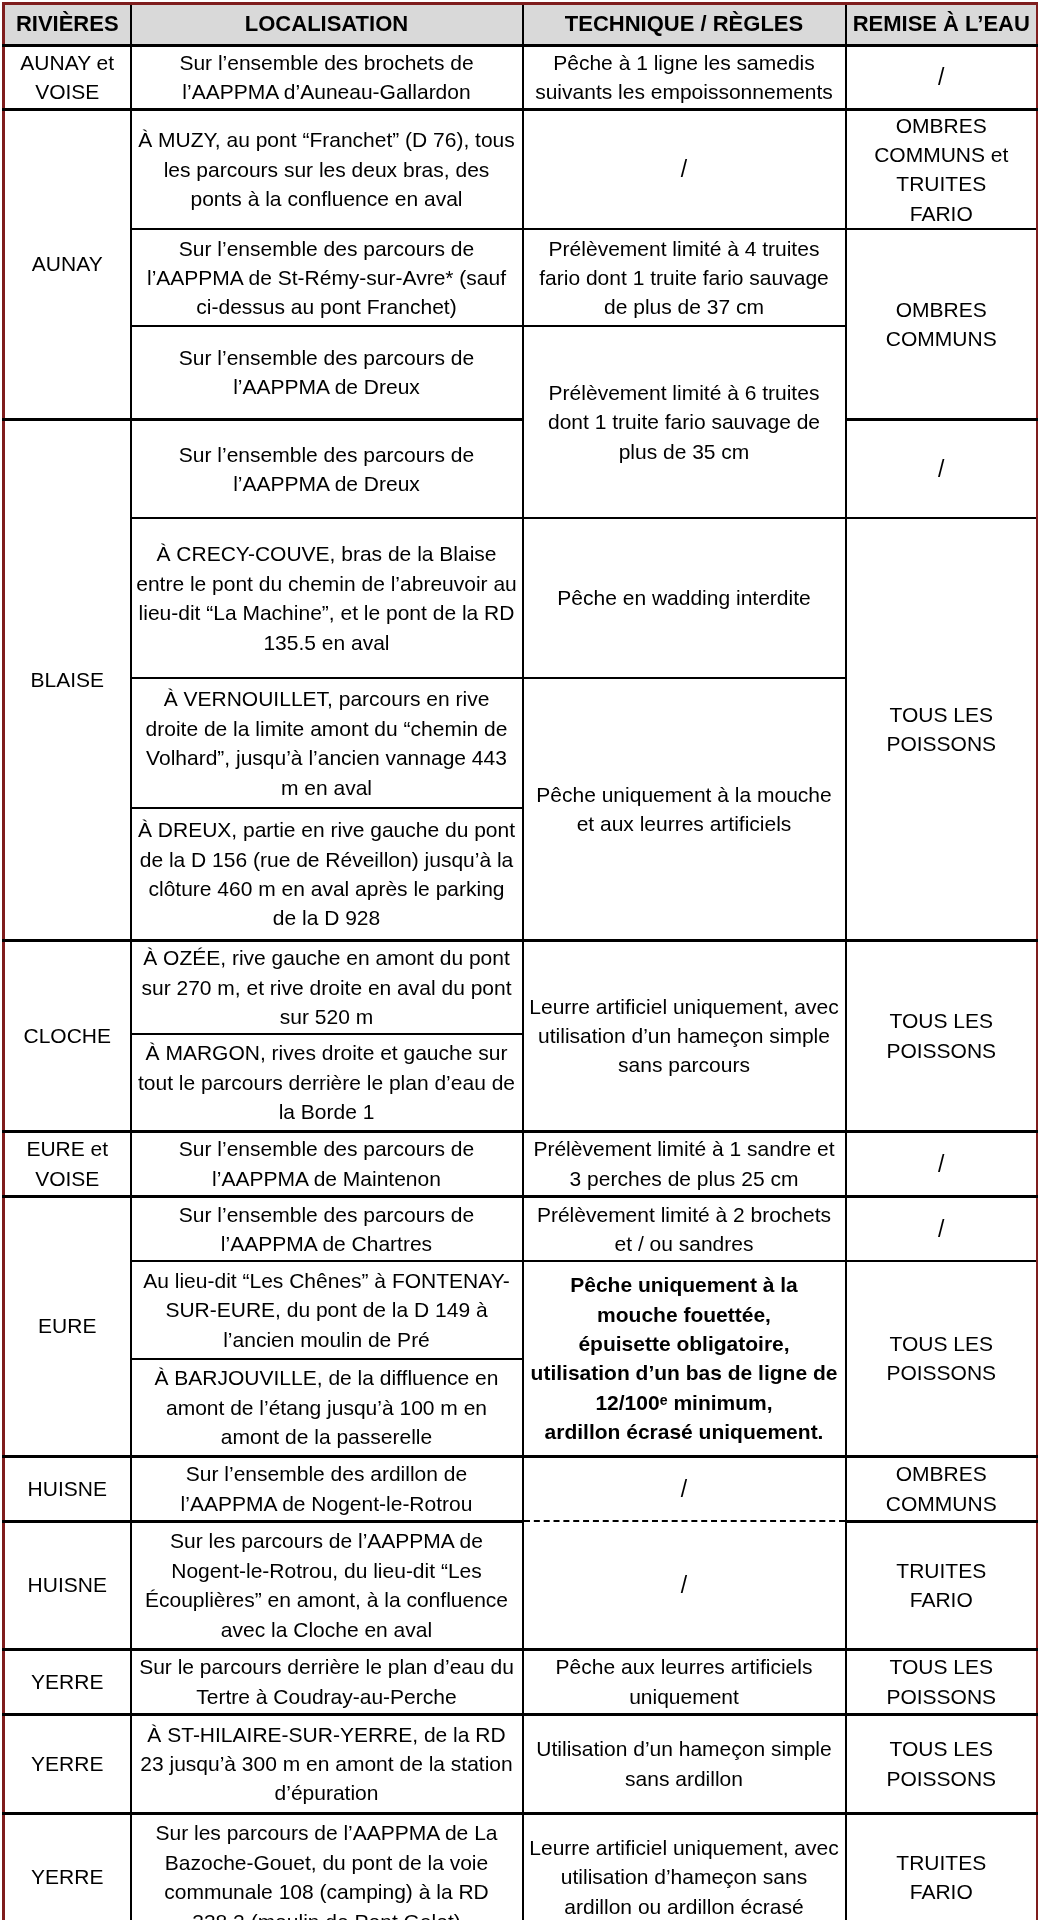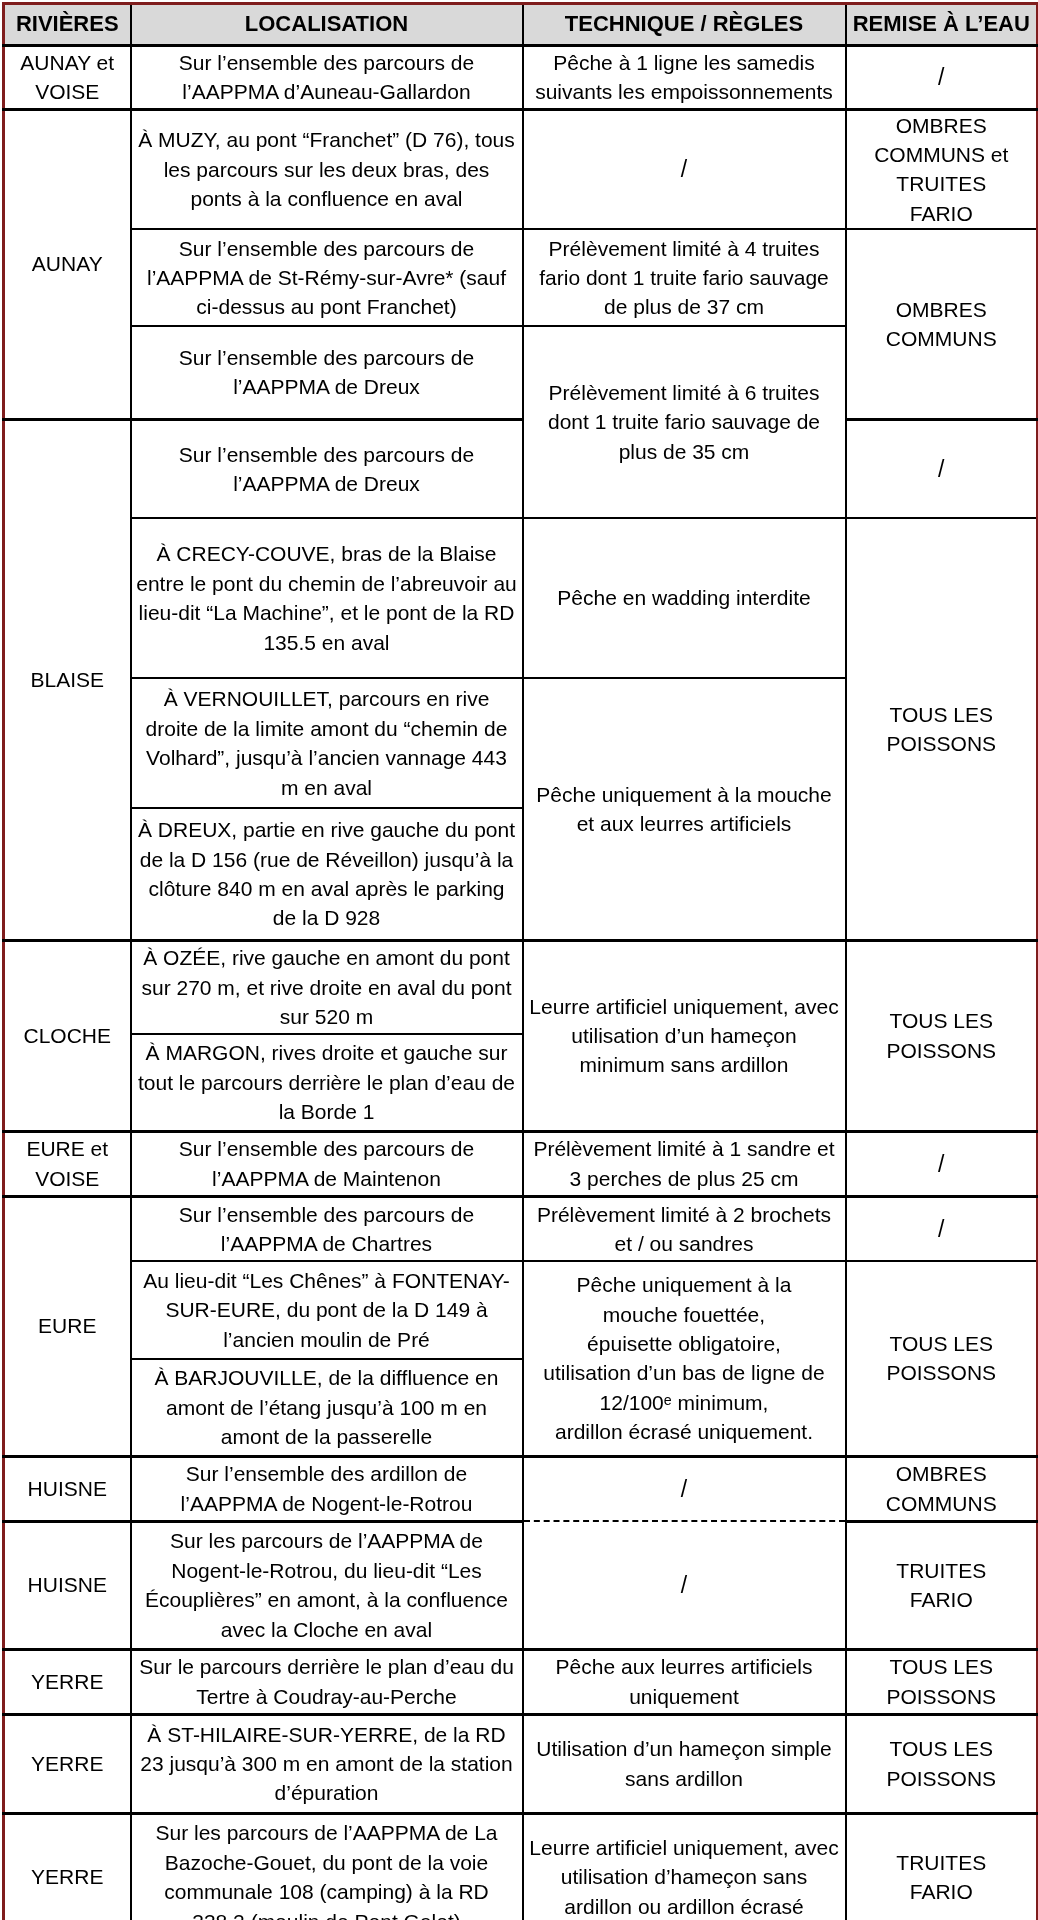--- a/index.html
+++ b/index.html
@@ -41,21 +41,21 @@
   thead th {
     background: #d9d9d9;
     font-weight: bold;
     font-size: 22px;
     border-bottom: 3px solid #000;
     padding: 4px 2px;
   }
   td.rel { padding: 0 22px; }
   td.tt { border-top: 3px solid #000; }
   td.slash { font-size: 23px; }
-  td.pre { white-space: pre-line; }
+  td.pre { white-space: pre-line; font-weight: bold; }
   td.dash-b { border-bottom: 2px dashed #000; }
   td.dash-t { border-top: 2px dashed #000; }
   .footnote {
     font-style: italic;
     font-size: 21px;
     padding: 5px 2px 0 4px;
     text-align: left;
   }
 </style>
 </head>
@@ -73,21 +73,21 @@
       <tr style="height:36px">
         <th>RIVIÈRES</th>
         <th>LOCALISATION</th>
         <th>TECHNIQUE / RÈGLES</th>
         <th>REMISE À L’EAU</th>
       </tr>
     </thead>
     <tbody>
       <tr style="height:62px">
         <td class="riv">AUNAY et VOISE</td>
-        <td class="loc">Sur l’ensemble des parcours de l’AAPPMA d’Auneau-Gallardon</td>
+        <td class="loc">Sur l’ensemble des brochets de l’AAPPMA d’Auneau-Gallardon</td>
         <td class="tec">Pêche à 1 ligne les samedis suivants les empoissonnements</td>
         <td class="rel slash">/</td>
       </tr>
       <tr style="height:103px">
         <td class="riv tt" rowspan="3">AUNAY</td>
         <td class="loc tt">À MUZY, au pont “Franchet” (D 76), tous les parcours sur les deux bras, des ponts à la confluence en aval</td>
         <td class="tec tt slash">/</td>
         <td class="rel tt">OMBRES COMMUNS et TRUITES FARIO</td>
       </tr>
       <tr style="height:97px">
@@ -107,26 +107,26 @@
       <tr style="height:160px">
         <td class="loc">À CRECY-COUVE, bras de la Blaise entre le pont du chemin de l’abreuvoir au lieu-dit “La Machine”, et le pont de la RD 135.5 en aval</td>
         <td class="tec">Pêche en wadding interdite</td>
         <td class="rel" rowspan="3">TOUS LES POISSONS</td>
       </tr>
       <tr style="height:130px">
         <td class="loc">À VERNOUILLET, parcours en rive droite de la limite amont du “chemin de Volhard”, jusqu’à l’ancien vannage 443 m en aval</td>
         <td class="tec" rowspan="2">Pêche uniquement à la mouche et aux leurres artificiels</td>
       </tr>
       <tr style="height:132px">
-        <td class="loc">À DREUX, partie en rive gauche du pont de la D 156 (rue de Réveillon) jusqu’à la clôture 840 m en aval après le parking de la D 928</td>
+        <td class="loc">À DREUX, partie en rive gauche du pont de la D 156 (rue de Réveillon) jusqu’à la clôture 460 m en aval après le parking de la D 928</td>
       </tr>
       <tr style="height:94px">
         <td class="riv tt" rowspan="2">CLOCHE</td>
         <td class="loc tt">À OZÉE, rive gauche en amont du pont sur 270 m, et rive droite en aval du pont sur 520 m</td>
-        <td class="tec tt" rowspan="2">Leurre artificiel uniquement, avec utilisation d’un hameçon minimum sans ardillon</td>
+        <td class="tec tt" rowspan="2">Leurre artificiel uniquement, avec utilisation d’un hameçon simple sans parcours</td>
         <td class="rel tt" rowspan="2">TOUS LES POISSONS</td>
       </tr>
       <tr style="height:97px">
         <td class="loc">À MARGON, rives droite et gauche sur tout le parcours derrière le plan d’eau de la Borde 1</td>
       </tr>
       <tr style="height:65px">
         <td class="riv tt">EURE et VOISE</td>
         <td class="loc tt">Sur l’ensemble des parcours de l’AAPPMA de Maintenon</td>
         <td class="tec tt">Prélèvement limité à 1 sandre et 3 perches de plus 25 cm</td>
         <td class="rel tt slash">/</td>

